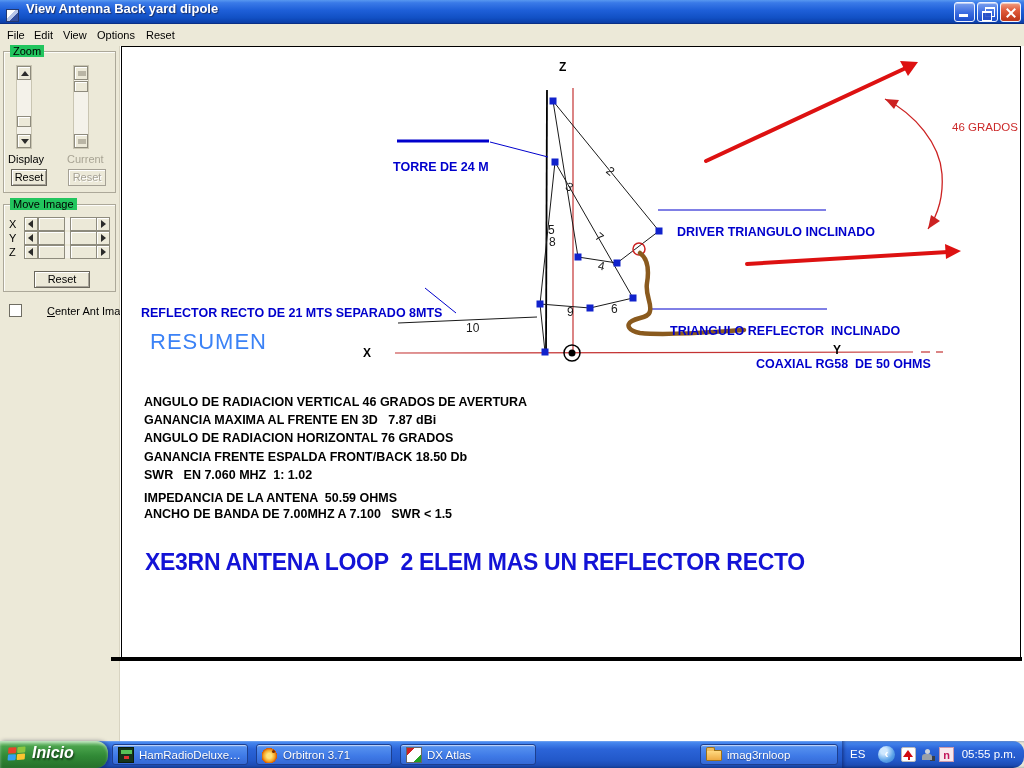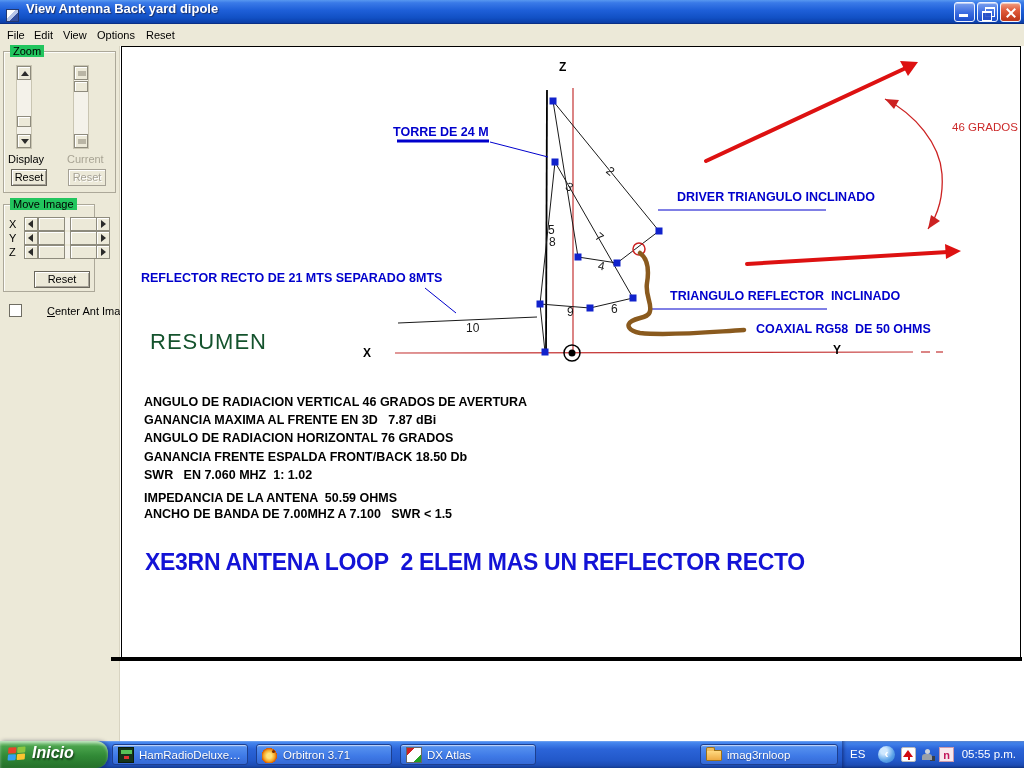--- a/index.html
+++ b/index.html
@@ -58,32 +58,32 @@
   .cb-label { position:absolute; font-size:11px; white-space:pre;margin-left:20px; }
   .underline-c { text-decoration:underline; }
 
   
   .canvas { position:absolute; left:120px; top:46px; width:904px; height:695px; background:#fff; }
   .draw-region { position:absolute; left:1px; top:0; width:900px; height:612px;
     border:1px solid #000; border-bottom:none; }
   .thick-line { position:absolute; left:111px; top:657px; width:911px; height:4px; background:#000; }
   .dsvg { position:absolute; left:0; top:0; }
 
-  .blab { position:absolute; color:#0000cc; font-weight:bold; font-size:12.5px; white-space:pre; }
+  .blab { position:absolute; color:#0000cc; font-weight:bold; font-size:12.5px; white-space:pre;margin-top:35px; }
   .rlab { position:absolute; color:#cc2a2a; font-size:11.5px; white-space:pre; }
   .axis-lab { position:absolute; color:#000; font-weight:bold; font-size:12px; }
   .wnum { position:absolute; color:#1a1a1a; font-size:12px; }
-  .resumen { position:absolute; color:#14532d; font-size:22px; letter-spacing:1px; }
+  .resumen { position:absolute; color:#3b82f6; font-size:22px; letter-spacing:1px; }
   .stat { position:absolute; left:22px; color:#000; font-weight:bold; font-size:12.5px; white-space:pre; }
   .caption { position:absolute; left:23px; top:502px; color:#1313d6; font-weight:bold; font-size:23px;
     letter-spacing:-.3px; white-space:pre; }
 
   
   .taskbar { position:absolute; left:0; top:741px; width:1024px; height:27px;
-    background:linear-gradient(180deg,#78a8f0 0%,#4586ee 6%,#2b64d8 30%,#2258c9 72%,#1c4ab0 92%,#123a8e 100%); }
+    background:linear-gradient(180deg,#78a8f0 0%,#4586ee 6%,#2b64d8 30%,#2258c9 72%,#1c4ab0 92%,#123a8e 100%);border-radius:11px; }
   .start-btn { position:absolute; left:0; top:0; width:108px; height:27px; border-radius:0 12px 12px 0;
     background:linear-gradient(180deg,#91d190 0%,#4aa34c 20%,#318a36 55%,#25702a 100%);
     box-shadow:inset 0 2px 3px rgba(255,255,255,.45), 2px 0 4px rgba(0,0,40,.4); }
   .start-text { position:absolute; left:32px; top:3px; color:#fff; font-size:16px; font-weight:bold; font-style:italic;
     text-shadow:1px 2px 2px rgba(0,0,0,.55); }
   .flag { position:absolute; left:8px; top:6px; width:18px; height:15px; transform:skewX(-8deg) rotate(-4deg); }
   .flag span { position:absolute; width:8px; height:6px; border-radius:1px; }
   .fr { left:0; top:0; background:#e8442c; } .fg { left:9px; top:0; background:#8cc63f; }
   .fb { left:0; top:7px; background:#34a1f2; } .fy { left:9px; top:7px; background:#fdc530; }
   .task-btn { position:absolute; top:3px; height:21px; border-radius:3px; border:1px solid #1d3f8f;
@@ -179,21 +179,21 @@
         </div>
     </div>
 
     <span class="pnl-label" style="left:4px;top:101px">Display</span>
     <span class="pnl-label grayed" style="left:63px;top:101px">Current</span>
 
     <div class="xp-btn" style="left:7px;top:117px;width:36px;height:17px">Reset</div>
     <div class="xp-btn disabled" style="left:64px;top:117px;width:38px;height:17px">Reset</div>
   </div>
 
-  <div class="groupbox" style="left:3px;top:158px;width:92px;height:88px">
+  <div class="groupbox" style="left:3px;top:158px;width:113px;height:88px">
     <span class="gb-label">Move Image</span>
 
     <span class="pnl-label" style="left:5px;top:13px">X</span>
     <span class="pnl-label" style="left:5px;top:27px">Y</span>
     <span class="pnl-label" style="left:5px;top:41px">Z</span>
 
     <div class="hrow" style="left:20px;top:12px;width:86px">
       <div class="sb-btn" style="left:0;top:0">
           <div class="tri tri-left"></div>
         </div>

